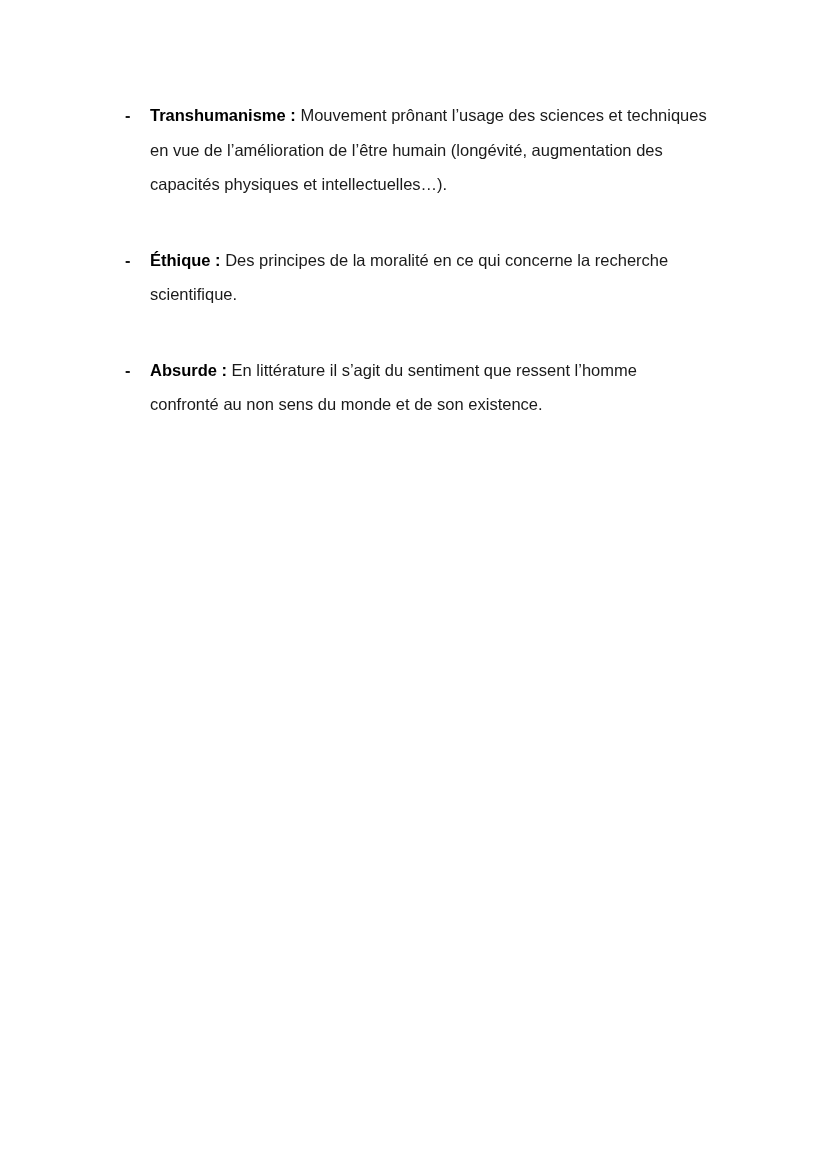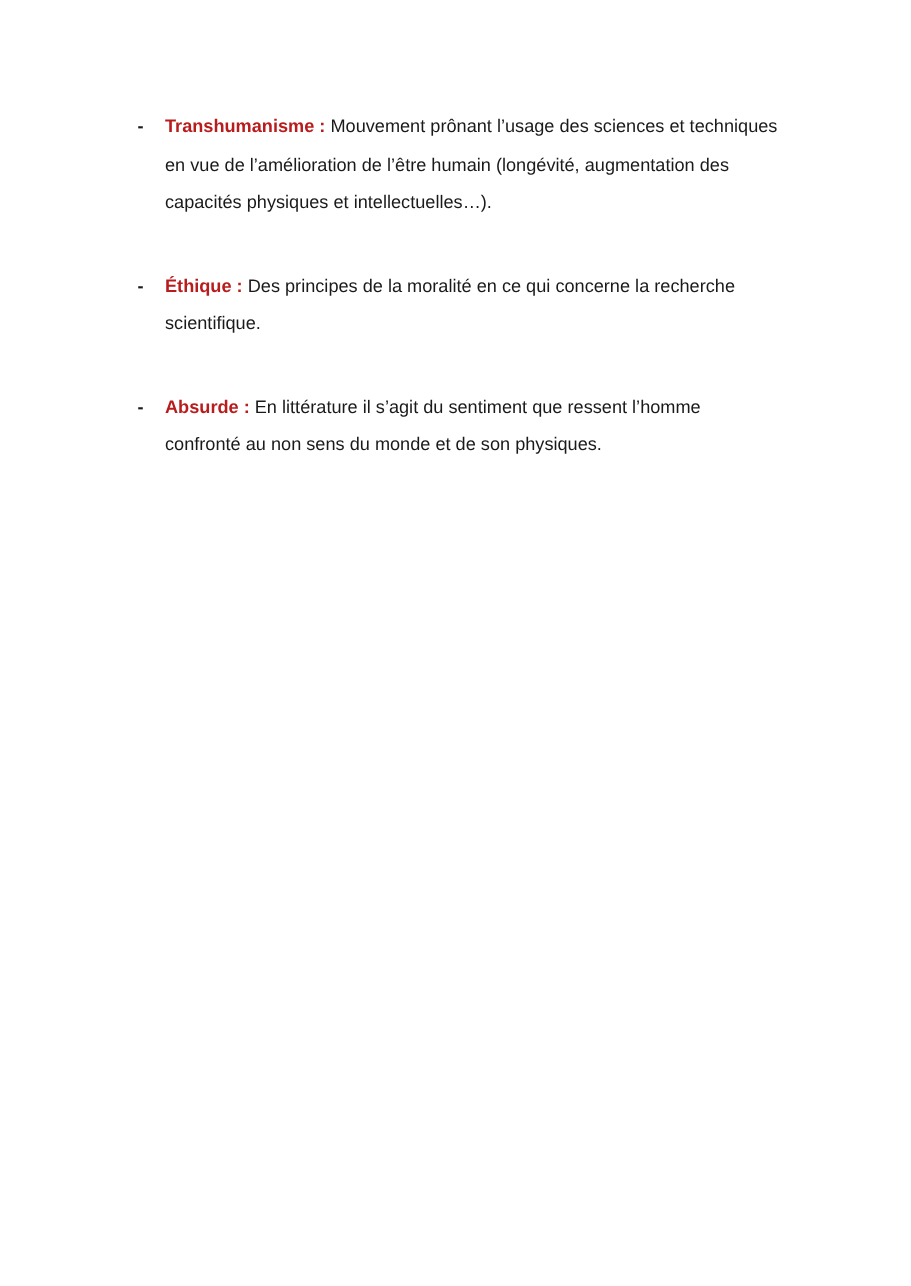--- a/index.html
+++ b/index.html
@@ -42,21 +42,21 @@
     }
     .bullet {
       position: absolute;
       left: 125px;
       top: 0;
       font-weight: bold;
       width: 10px;
     }
     .term {
       font-weight: bold;
-      color: #b91c1c;
+      color: #000000;
     }
     .definition {
       color: #1a1a1a;
     }
   </style>
 </head>
 <body>
 
 <div class="page">
   <ul class="def-list">
@@ -66,16 +66,16 @@
       <span class="definition">Mouvement prônant l’usage des sciences et techniques en vue de l’amélioration de l’être humain (longévité, augmentation des capacités physiques et intellectuelles…).</span>
     </li>
     <li class="def-item">
       <span class="bullet">-</span>
       <span class="term">Éthique : </span>
       <span class="definition">Des principes de la moralité en ce qui concerne la recherche scientifique.</span>
     </li>
     <li class="def-item">
       <span class="bullet">-</span>
       <span class="term">Absurde : </span>
-      <span class="definition">En littérature il s’agit du sentiment que ressent l’homme confronté au non sens du monde et de son physiques.</span>
+      <span class="definition">En littérature il s’agit du sentiment que ressent l’homme confronté au non sens du monde et de son existence.</span>
     </li>
   </ul>
 </div>
 
 </body></html>

